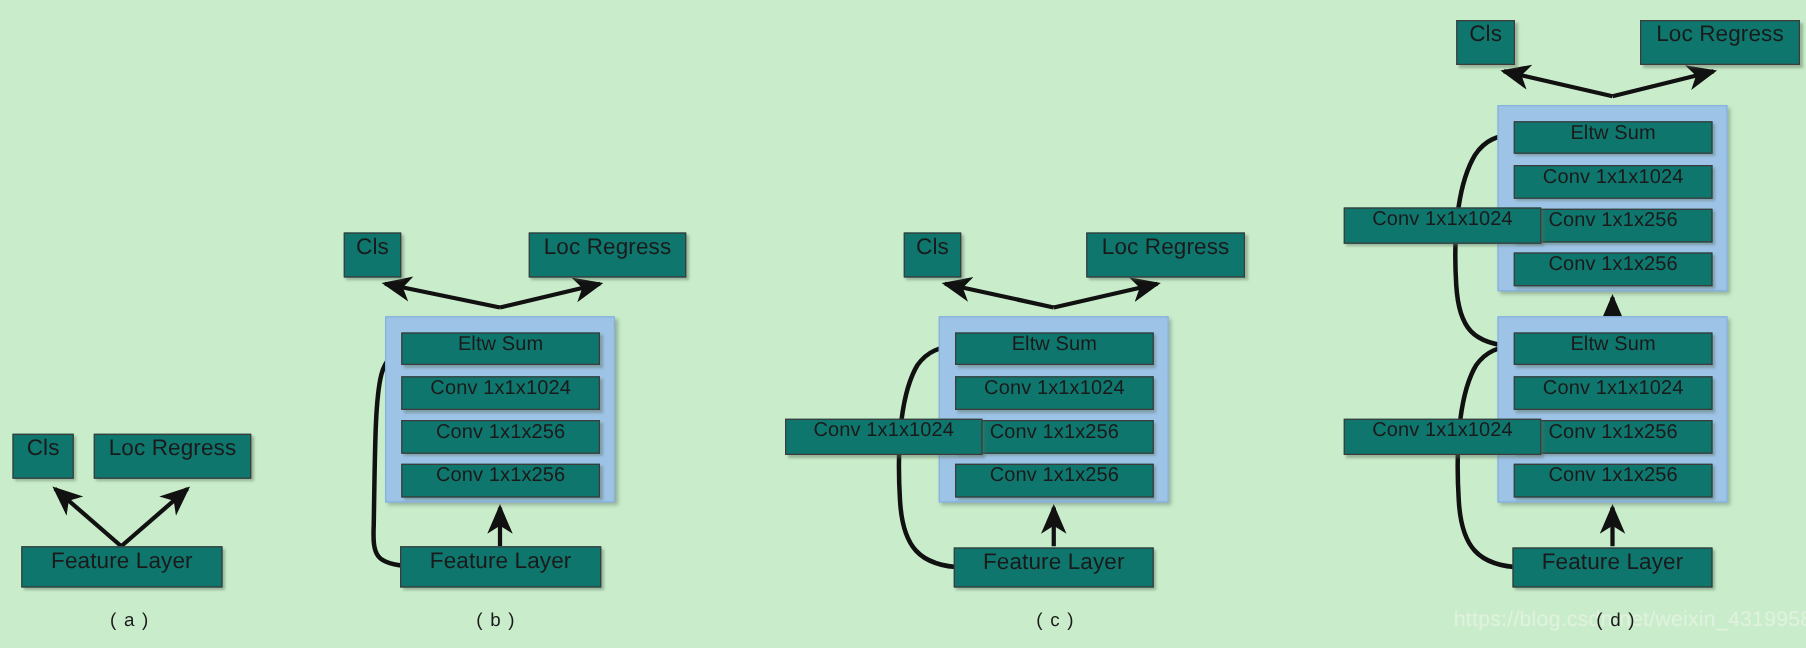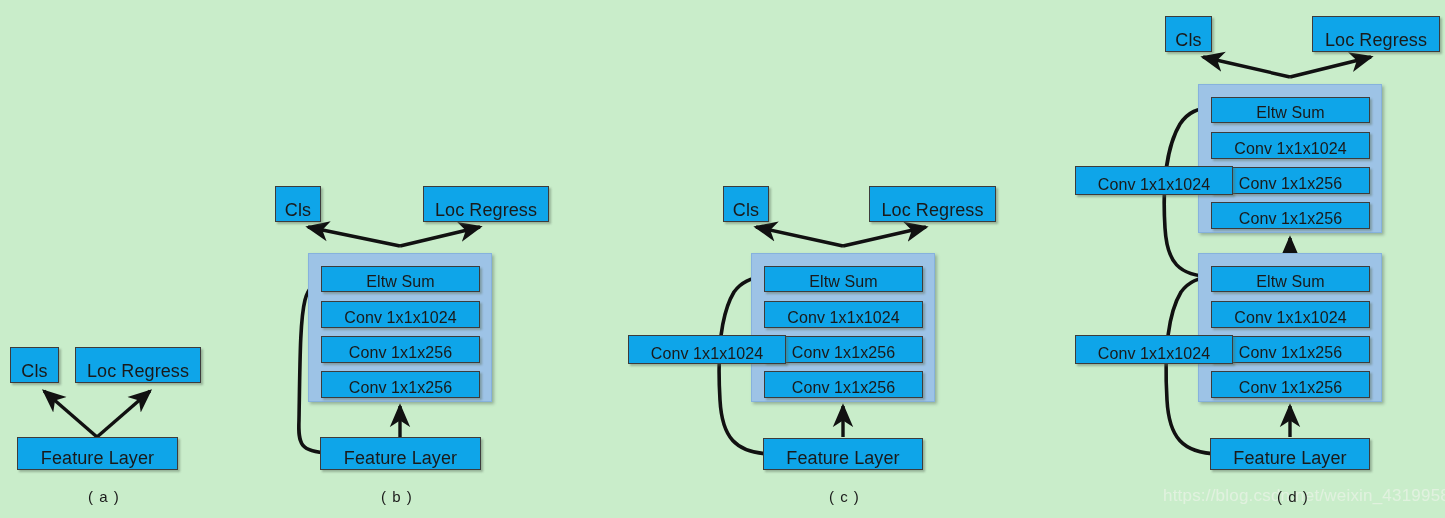--- a/index.html
+++ b/index.html
@@ -22,25 +22,25 @@
     top: 0;
     width: 1445px;
     height: 518px;
     pointer-events: none;
     z-index: 5;
   }
   
   .node {
     position: absolute;
     box-sizing: border-box;
-    background: #0ea5e9;
+    background: #0f766e;
     border: 1.6px solid #3c3c3c;
     color: #1a1a1a;
     display: flex;
-    align-items: flex-end;
+    align-items: flex-start;
     justify-content: center;
     white-space: nowrap;
     letter-spacing: 0.1px;
     box-shadow: 2px 2px 2px rgba(90,110,90,0.45);
     z-index: 10;
   }
   
   .block {
     position: absolute;
     box-sizing: border-box;

